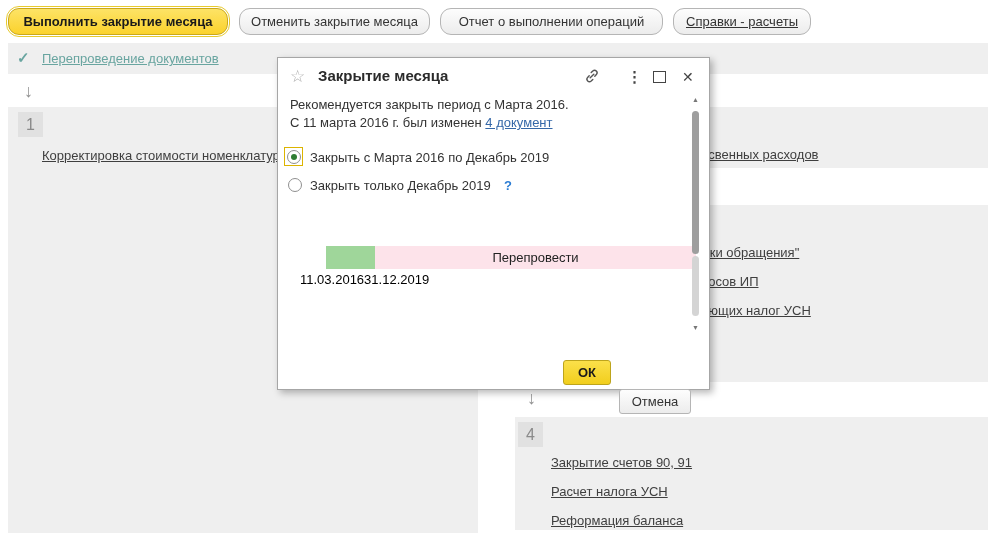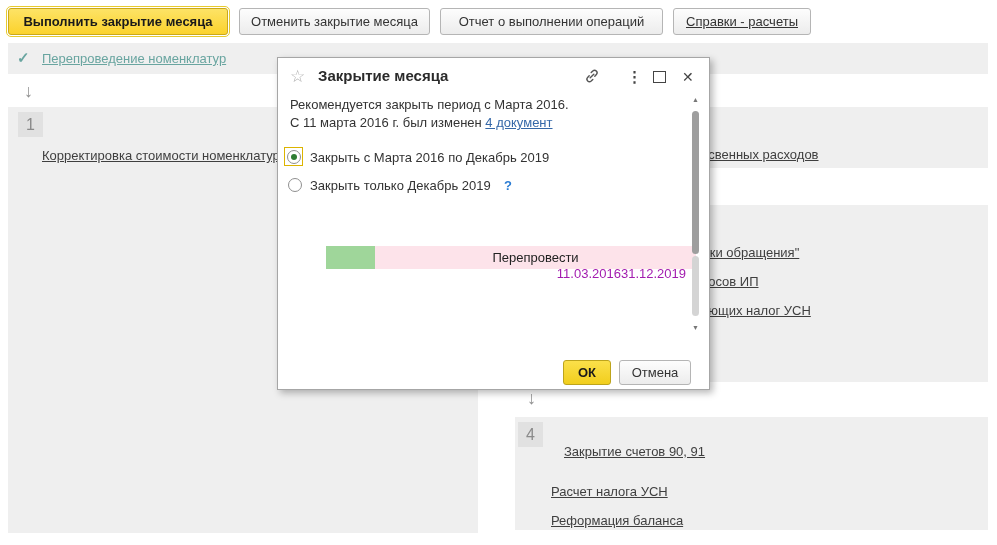--- a/index.html
+++ b/index.html
@@ -1,21 +1,21 @@
 <!DOCTYPE html>
 <html><head>
 <meta charset="utf-8">
 <style>
   html,body{margin:0;padding:0;background:#ffffff;}
   #app{position:relative;width:997px;height:545px;background:#ffffff;overflow:hidden;
        font-family:"Liberation Sans",sans-serif;font-size:13px;color:#333;}
 
   
   .tbtn{position:absolute;top:8px;height:27px;line-height:25px;text-align:center;
-        background:linear-gradient(#fdfdfd,#ececec);border:1px solid #b5b5b5;border-radius:3px;
+        background:linear-gradient(#fdfdfd,#ececec);border:1px solid #b5b5b5;border-radius:11px;
         color:#333;font-size:13px;cursor:pointer;box-sizing:border-box;}
   .tbtn.primary{background:linear-gradient(#fde366,#fbd22c);border:1px solid #c9a81d;
         outline:1px solid #e7ca2e;outline-offset:1px;font-weight:bold;color:#1a1a1a;}
 
   
   .band{position:absolute;background:#efefef;}
   .badge{position:absolute;width:25px;height:25px;background:#e1e1e1;color:#8a8a8a;
          font-size:16px;text-align:center;line-height:25px;}
   .oplink{position:absolute;color:#3f3f3f;text-decoration:underline;cursor:pointer;white-space:nowrap;}
   .donelink{position:absolute;color:#69a5a0;text-decoration:underline;cursor:pointer;white-space:nowrap;}
@@ -33,21 +33,21 @@
   .dlg-text{position:absolute;left:12px;color:#333;white-space:nowrap;}
   .bluelink{color:#3568a8;text-decoration:underline;cursor:pointer;}
   .focusbox{position:absolute;width:19px;height:19px;border:1px solid #dcb400;box-sizing:border-box;}
   .radio{position:absolute;width:14px;height:14px;border:1px solid #8f8f8f;border-radius:50%;
          background:#fff;box-sizing:border-box;cursor:pointer;}
   .radio .dot{position:absolute;left:3px;top:3px;width:6px;height:6px;border-radius:50%;background:#2f7d32;}
   .helpq{position:absolute;color:#2b7cd3;font-weight:bold;cursor:pointer;}
   #progressbar{position:absolute;left:14px;top:188px;width:370px;height:23px;display:flex;padding-left:34px;}
   #prog-green{width:49px;height:23px;background:#9fd69a;}
   #prog-pink{flex:1;height:23px;background:#fde3ea;text-align:center;line-height:23px;color:#222;}
-  #dates{position:absolute;left:22px;top:208px;width:386px;display:flex;justify-content:flex-end;color:#a21caf;}
+  #dates{position:absolute;left:22px;top:214px;width:386px;display:flex;justify-content:flex-start;color:#000000;}
   .dbtn{position:absolute;top:302px;height:25px;line-height:23px;text-align:center;border-radius:3px;
         border:1px solid #b5b5b5;background:linear-gradient(#fdfdfd,#ececec);cursor:pointer;
         font-size:13px;color:#333;box-sizing:border-box;}
   .dbtn.ok{background:linear-gradient(#fbe04a,#f1ce1d);border:1px solid #bda41c;font-weight:bold;color:#1a1a1a;}
 
   
   #dscroll{position:absolute;left:411px;top:38px;width:13px;height:252px;}
   .scr-arrow{position:absolute;left:2px;width:9px;text-align:center;font-size:7px;color:#777;cursor:pointer;}
   #scr-thumb{position:absolute;left:3px;top:15px;width:7px;height:143px;background:#9e9e9e;border-radius:4px;cursor:pointer;}
   #scr-track2{position:absolute;left:3px;top:160px;width:7px;height:60px;background:#d4d4d4;border-radius:4px;}
@@ -57,41 +57,41 @@
 
 <div id="app">
 
   <div class="tbtn primary" style="left:8px;width:220px;">Выполнить закрытие месяца</div>
   <div class="tbtn" style="left:440px;width:223px;">Отчет о выполнении операций</div>
   <div class="tbtn" style="left:239px;width:191px;">Отменить закрытие месяца</div>
   <div class="tbtn" style="left:673px;width:138px;text-decoration:underline;">Справки - расчеты</div>
 
   <div class="band" style="left:8px;top:43px;width:980px;height:31px;"></div>
   <span class="checkmark" style="left:17px;top:49px;">✓</span>
-  <a class="donelink" style="left:42px;top:51px;">Перепроведение номенклатур</a>
+  <a class="donelink" style="left:42px;top:51px;">Перепроведение документов</a>
 
   <span class="darrow" style="left:24px;top:81px;">↓</span>
 
   <div class="band" style="left:8px;top:107px;width:470px;height:426px;"></div>
   <div class="badge" style="left:18px;top:112px;">1</div>
   <a class="oplink" style="left:42px;top:148px;">Корректировка стоимости номенклатур</a>
 
   <div class="band" style="left:515px;top:107px;width:473px;height:61px;"></div>
   <a class="oplink" style="left:701px;top:147px;">освенных расходов</a>
 
   <div class="band" style="left:515px;top:205px;width:473px;height:177px;"></div>
   <a class="oplink" style="left:701px;top:245px;">жки обращения"</a>
   <a class="oplink" style="left:701px;top:274px;">носов ИП</a>
   <a class="oplink" style="left:701px;top:303px;">ающих налог УСН</a>
 
   <span class="darrow" style="left:527px;top:388px;">↓</span>
 
   <div class="band" style="left:515px;top:417px;width:473px;height:113px;"></div>
   <div class="badge" style="left:518px;top:422px;">4</div>
-  <a class="oplink" style="left:551px;top:444px;margin-left:13px;">Закрытие счетов 90, 91</a>
+  <a class="oplink" style="left:551px;top:455px;">Закрытие счетов 90, 91</a>
   <a class="oplink" style="left:551px;top:484px;">Расчет налога УСН</a>
   <a class="oplink" style="left:551px;top:513px;">Реформация баланса</a>
 
   <div id="dialog">
     <span class="dlg-star">☆</span>
     <span class="dlg-title">Закрытие месяца</span>
 
     <span class="hicon" style="left:305px;top:9px;">
       <svg width="18" height="18" viewBox="0 0 18 18">
           <g stroke="#555" stroke-width="1.4" fill="none" stroke-linecap="round">
@@ -123,21 +123,21 @@
     <div id="progressbar">
       <div id="prog-green"></div>
       <div id="prog-pink">Перепровести</div>
     </div>
     <div id="dates">
       <span>11.03.2016</span>
       <span>31.12.2019</span>
     </div>
 
     <div class="dbtn ok" style="left:285px;width:48px;">ОК</div>
-    <div class="dbtn" style="left:341px;width:72px;">Отмена</div>
+    <div class="dbtn" style="left:341px;width:72px;margin-top:29px;">Отмена</div>
 
     <div id="dscroll">
       <span class="scr-arrow" style="top:0;">▲</span>
       <div id="scr-thumb"></div>
       <div id="scr-track2"></div>
       <span class="scr-arrow" style="top:228px;">▼</span>
     </div>
   </div>
 
 </div>

